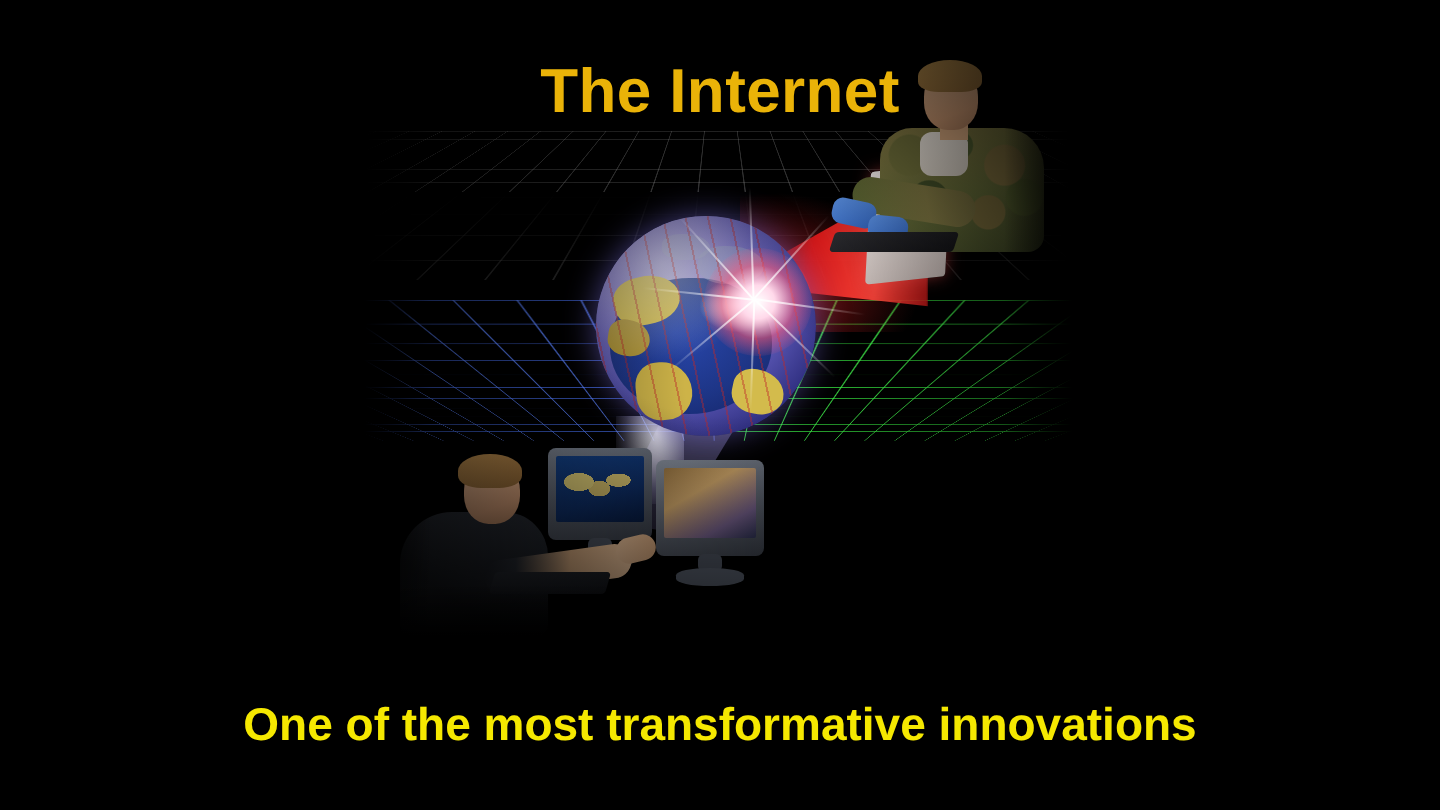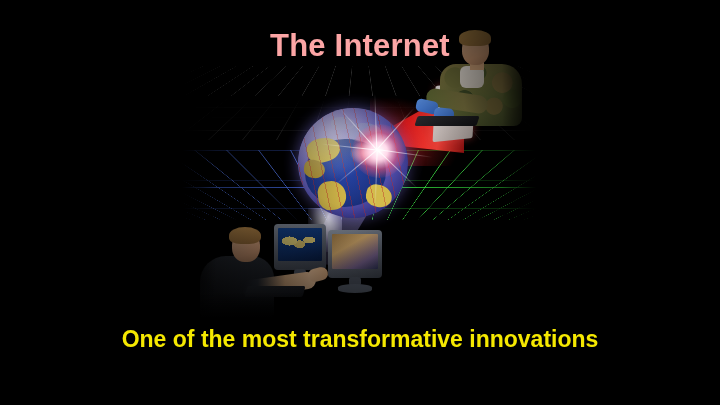--- a/index.html
+++ b/index.html
@@ -210,27 +210,27 @@
     background:linear-gradient(250deg,#6a6338 0%,#7b7340 40%,#55602f 100%);transform:rotate(9deg);}
   .glove{position:absolute;border-radius:5px;background:linear-gradient(150deg,#5a8fe0,#2f5fb4);}
   .glove.g1{left:-2px;top:70px;width:22px;height:13px;transform:rotate(12deg);}
   .glove.g2{left:16px;top:78px;width:20px;height:12px;transform:rotate(6deg);}
   .laptop-base{position:absolute;left:-2px;top:86px;width:62px;height:10px;border-radius:2px;
     background:linear-gradient(160deg,#2a2a2e,#121215);transform:skewX(-18deg);}
 
   
   .title{
     position:absolute;left:0;right:0;top:30px;text-align:center;
-    color:#fca5a5;font-size:31px;font-weight:bold;letter-spacing:.2px;line-height:1;
+    color:#eab308;font-size:31px;font-weight:bold;letter-spacing:.2px;line-height:1;
   }
   .caption{
     position:absolute;left:0;right:0;top:325px;text-align:center;
     color:#f5e800;font-size:23px;font-weight:bold;line-height:1.25;
   }
-  .caption .ln{display:block;}
+  .caption .ln{display:block;margin-top:23px;}
 </style>
 </head>
 <body>
 
 <div class="slide">
 
   <div class="artwork">
 
     <div class="grid-room">
       <div class="grid-ceiling"></div>

